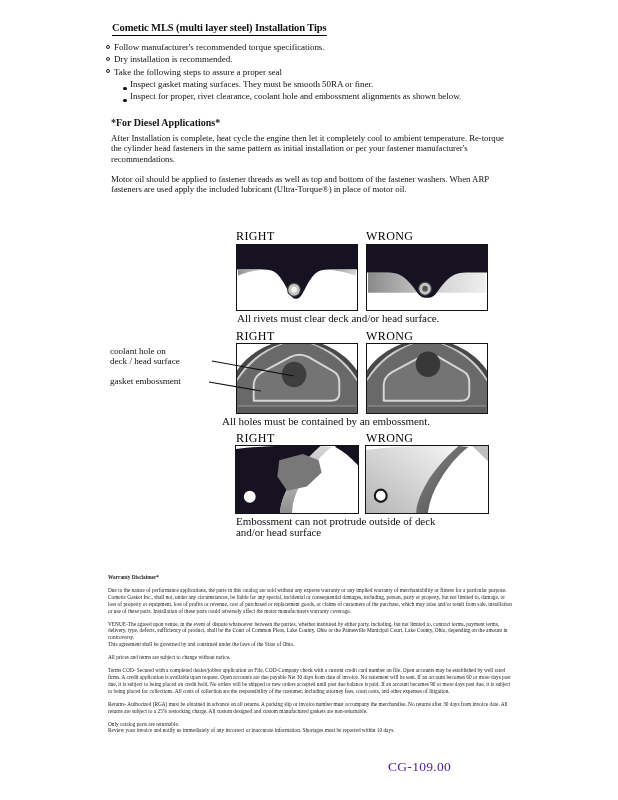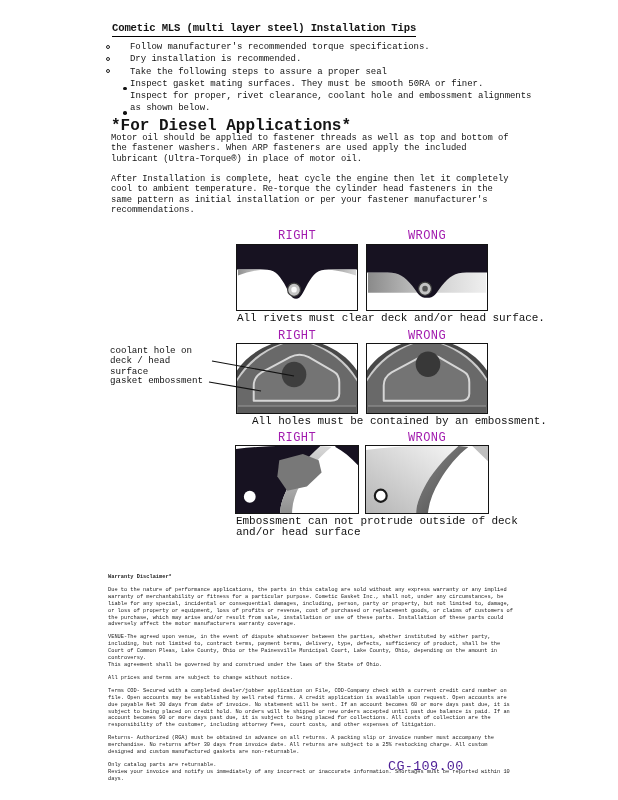--- a/index.html
+++ b/index.html
@@ -1,48 +1,48 @@
 <!DOCTYPE html>
 <html><head>
 <meta charset="utf-8">
 <style>
   * { box-sizing: border-box; }
   html,body { margin:0; padding:0; background:#fff; }
   #page {
     position: relative;
     width: 618px; height: 800px;
     background: #ffffff;
-    font-family: Liberation Mono, monospace;
+    font-family: Liberation Serif, serif;
     color: #141414;
     overflow: hidden;
   }
   .abs { position: absolute; }
 
   
   #title {
     left: 112px; top: 22px;
     font-size: 10.6px; font-weight: bold; letter-spacing: -0.15px;
     border-bottom: 1.2px solid #000; padding-bottom: 2px;
     white-space: nowrap;
   }
 
   
   #tips { left: 106px; top: 41px; width: 430px; font-size: 9px; letter-spacing:-0.05px; }
-  .b-row { display:flex; align-items:flex-start; line-height: 12.3px; gap: 16px; }
+  .b-row { display:flex; align-items:flex-start; line-height: 12.3px; }
   .b-marker { flex:none; width:4px; height:4px; border:1px solid #222; border-radius:50%; margin:3.6px 4px 0 0; }
   .sb-row { display:flex; align-items:flex-end; line-height: 12.3px; margin-left:17px; }
   .sb-marker { flex:none; width:3.6px; height:3.6px; background:#111; border-radius:50%; margin:4px 3.5px 0 0; }
 
   
-  #diesel-heading { left:111px; top:117px; font-size:16px; font-weight:bold; }
+  #diesel-heading { left:111px; top:117px; font-size:10px; font-weight:bold; }
   #diesel-paras { left:111px; top:133px; width:400px; font-size:8.8px; line-height:10.4px; letter-spacing:-0.05px; }
   #diesel-paras p { margin:0 0 9.5px 0; }
 
   
-  .hdr { width:122px; text-align:center; font-size:12px; font-weight:500; letter-spacing:0.4px; color:#a21caf; }
+  .hdr { width:122px; font-size:12px; font-weight:500; letter-spacing:0.4px; color:#000000; }
   .panel { width:122px; border:1.5px solid #141414; background:#fff; overflow:hidden; }
   .panel svg { display:block; width:100%; height:100%; }
   .caption { font-size:11px; color:#111; letter-spacing:-0.05px; line-height:11px; }
 
   
   .ann { font-size:9.2px; line-height:10.3px; color:#111; letter-spacing:-0.05px; }
 
   
   #legal { left:108px; top:574px; width:405px; font-size:5.3px; line-height:6.9px; color:#1c1c1c; letter-spacing:0.01px; }
   #legal .lh { font-weight:bold; margin:0 0 6px 0; }
@@ -76,22 +76,22 @@
       <span>Inspect gasket mating surfaces.  They must be smooth 50RA or finer.</span>
     </div>
     <div class="sb-row">
       <span class="sb-marker"></span>
       <span>Inspect for proper, rivet clearance, coolant hole and embossment alignments as shown below.</span>
     </div>
   </div>
 
   <div id="diesel-heading" class="abs">*For Diesel Applications*</div>
   <div id="diesel-paras" class="abs">
+    <p>After Installation is complete, heat cycle the engine then let it completely cool to ambient temperature. Re-torque the cylinder head fasteners in the same pattern as initial installation or per your fastener manufacturer's recommendations.</p>
     <p>Motor oil should be applied to fastener threads as well as top and bottom of the fastener washers. When ARP fasteners are used apply the included lubricant (Ultra-Torque®) in place of motor oil.</p>
-    <p>After Installation is complete, heat cycle the engine then let it completely cool to ambient temperature. Re-torque the cylinder head fasteners in the same pattern as initial installation or per your fastener manufacturer's recommendations.</p>
   </div>
 
   <div class="abs hdr" style="left:236px; top:229px;">RIGHT</div>
   <div class="abs hdr" style="left:366px; top:229px;">WRONG</div>
 
   <div class="abs panel" style="left:236px; top:244px; height:67px;">
     <svg viewBox="0 0 122 64" preserveAspectRatio="none">
       <defs>
         <linearGradient id="r1r-g" x1="0" y1="0" x2="1" y2="0">
           <stop offset="0" stop-color="#8f8f8f"></stop>
@@ -165,21 +165,21 @@
       <path d="M1,61 H121" stroke="#989898" stroke-width="1"></path>
       <rect x="1" y="62" width="120" height="6" fill="#5d5d5d"></rect>
     </svg>
   </div>
 
   <svg class="abs" style="left:205px; top:355px; z-index:5;" width="95" height="40" viewBox="0 0 95 40">
     <line x1="7" y1="6" x2="89" y2="21" stroke="#111111" stroke-width="1.1"></line>
     <line x1="4" y1="27" x2="56" y2="36" stroke="#111111" stroke-width="1.1"></line>
   </svg>
 
-  <div class="abs caption" style="left:252px; top:416px;">All holes must be contained by an embossment.</div>
+  <div class="abs caption" style="left:222px; top:416px;">All holes must be contained by an embossment.</div>
 
   <div class="abs hdr" style="left:236px; top:431px;">RIGHT</div>
   <div class="abs hdr" style="left:366px; top:431px;">WRONG</div>
 
   <div class="abs panel" style="left:235px; top:445px; width:124px; height:69px;">
     <svg viewBox="0 0 124 66" preserveAspectRatio="none">
       <defs>
         <linearGradient id="r3r-g" x1="0" y1="0" x2="0" y2="1">
           <stop offset="0" stop-color="#d8d8d8"></stop>
             <stop offset="1" stop-color="#8f8f8f"></stop>

